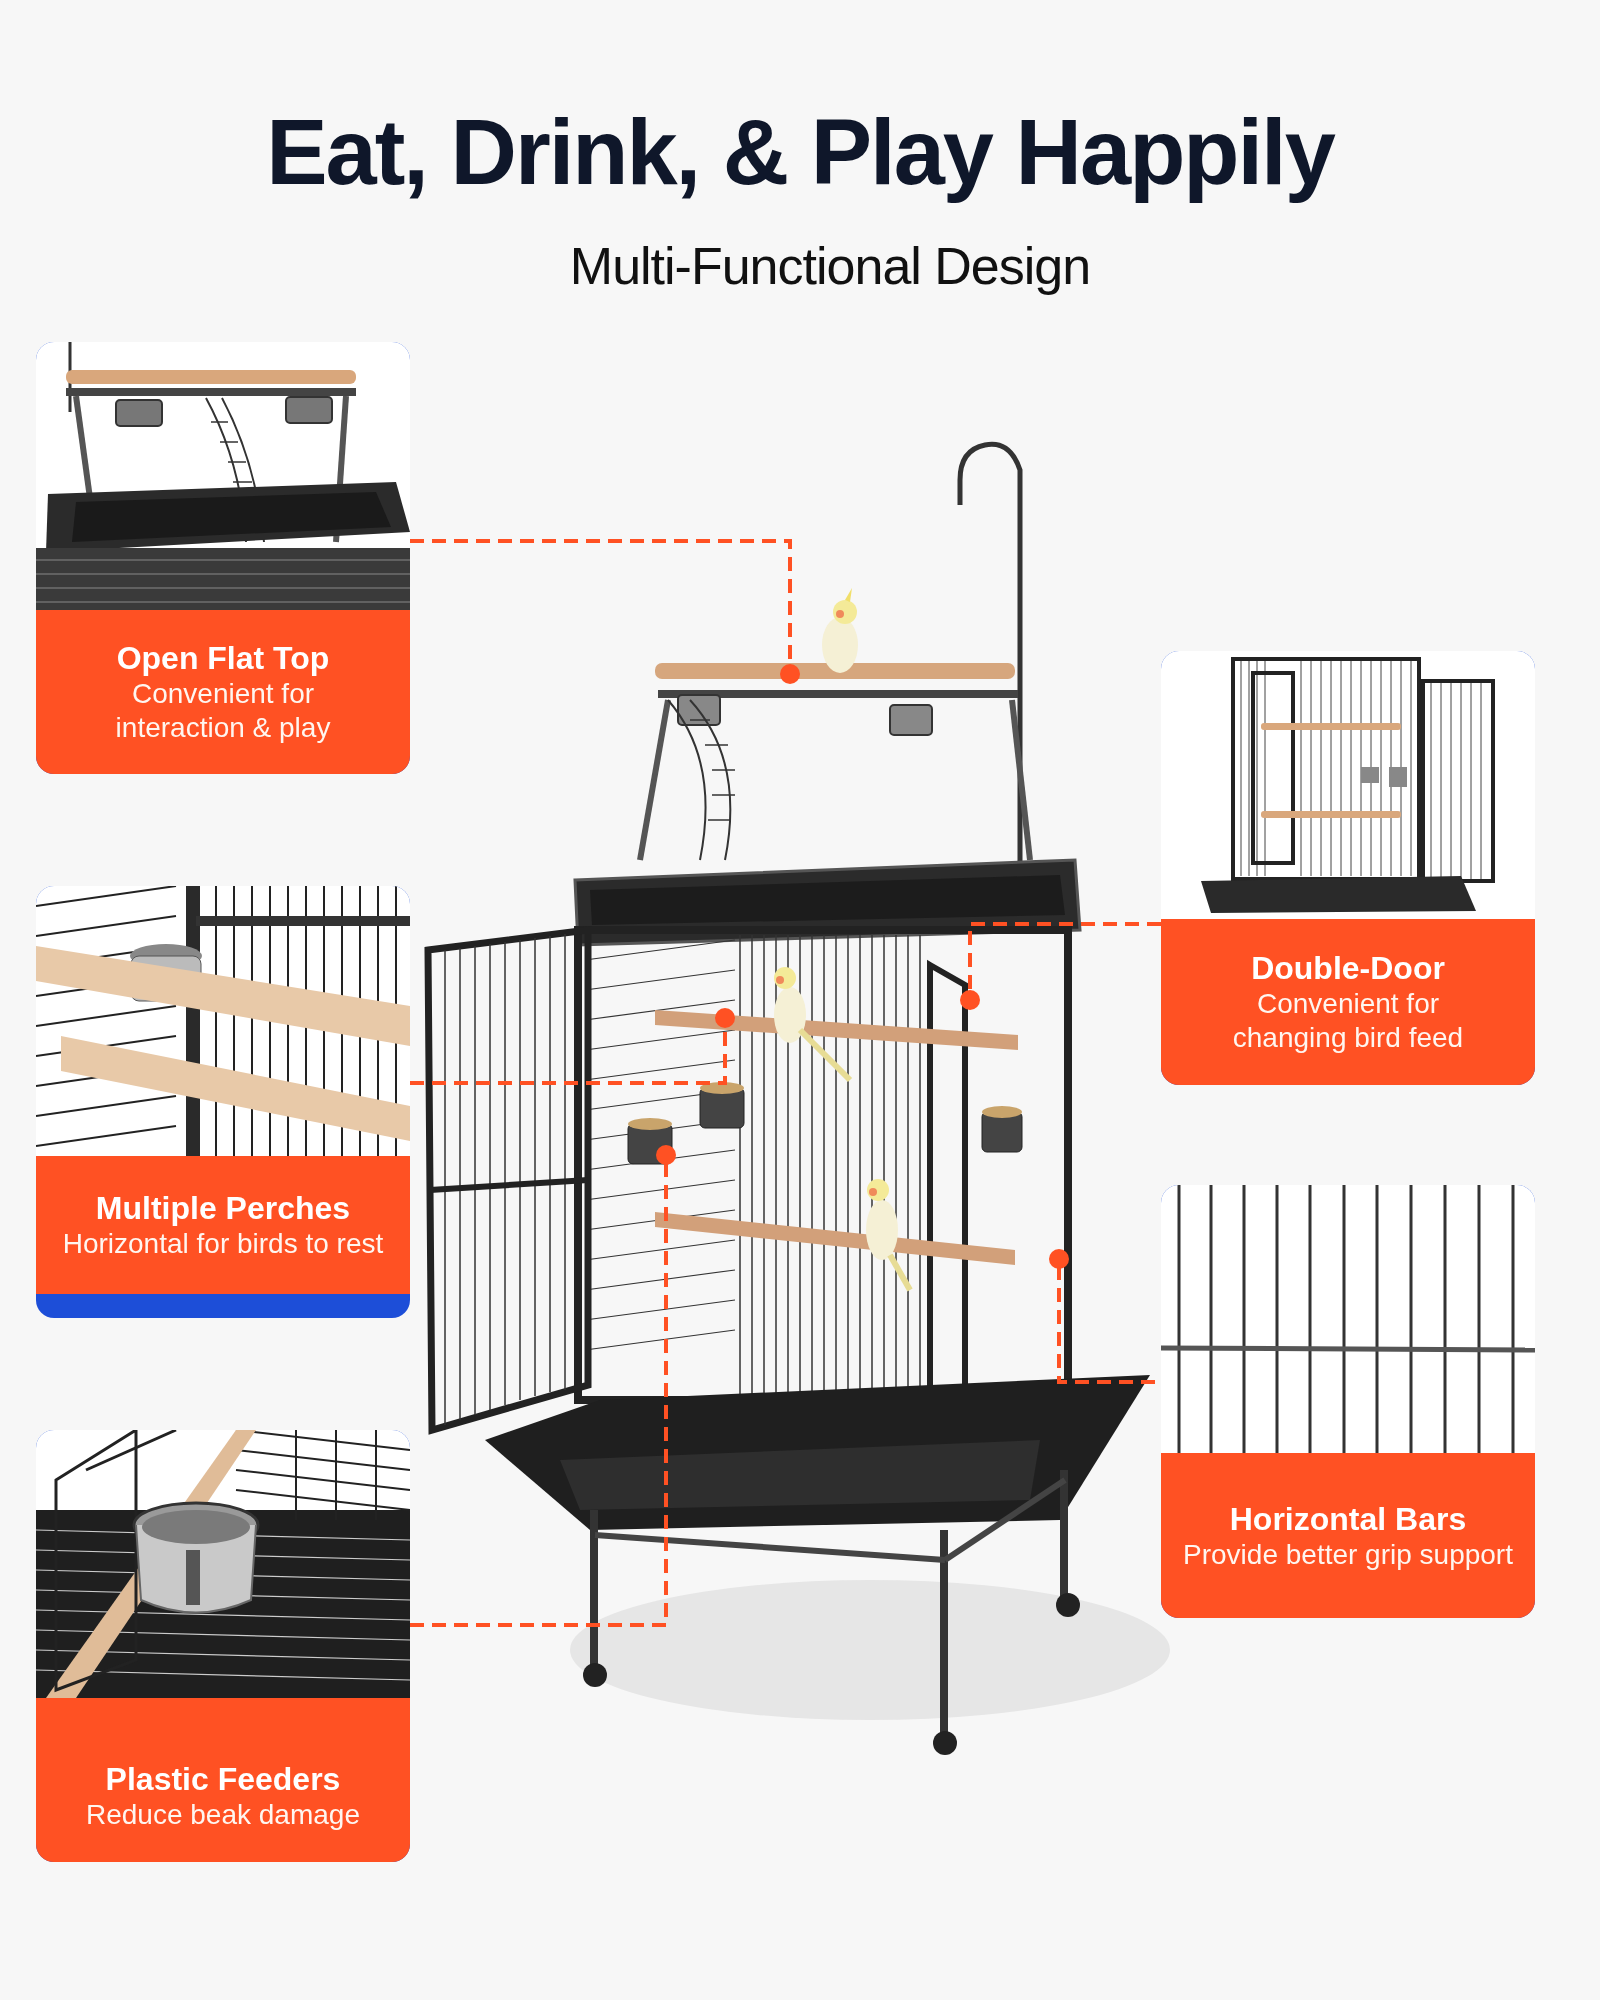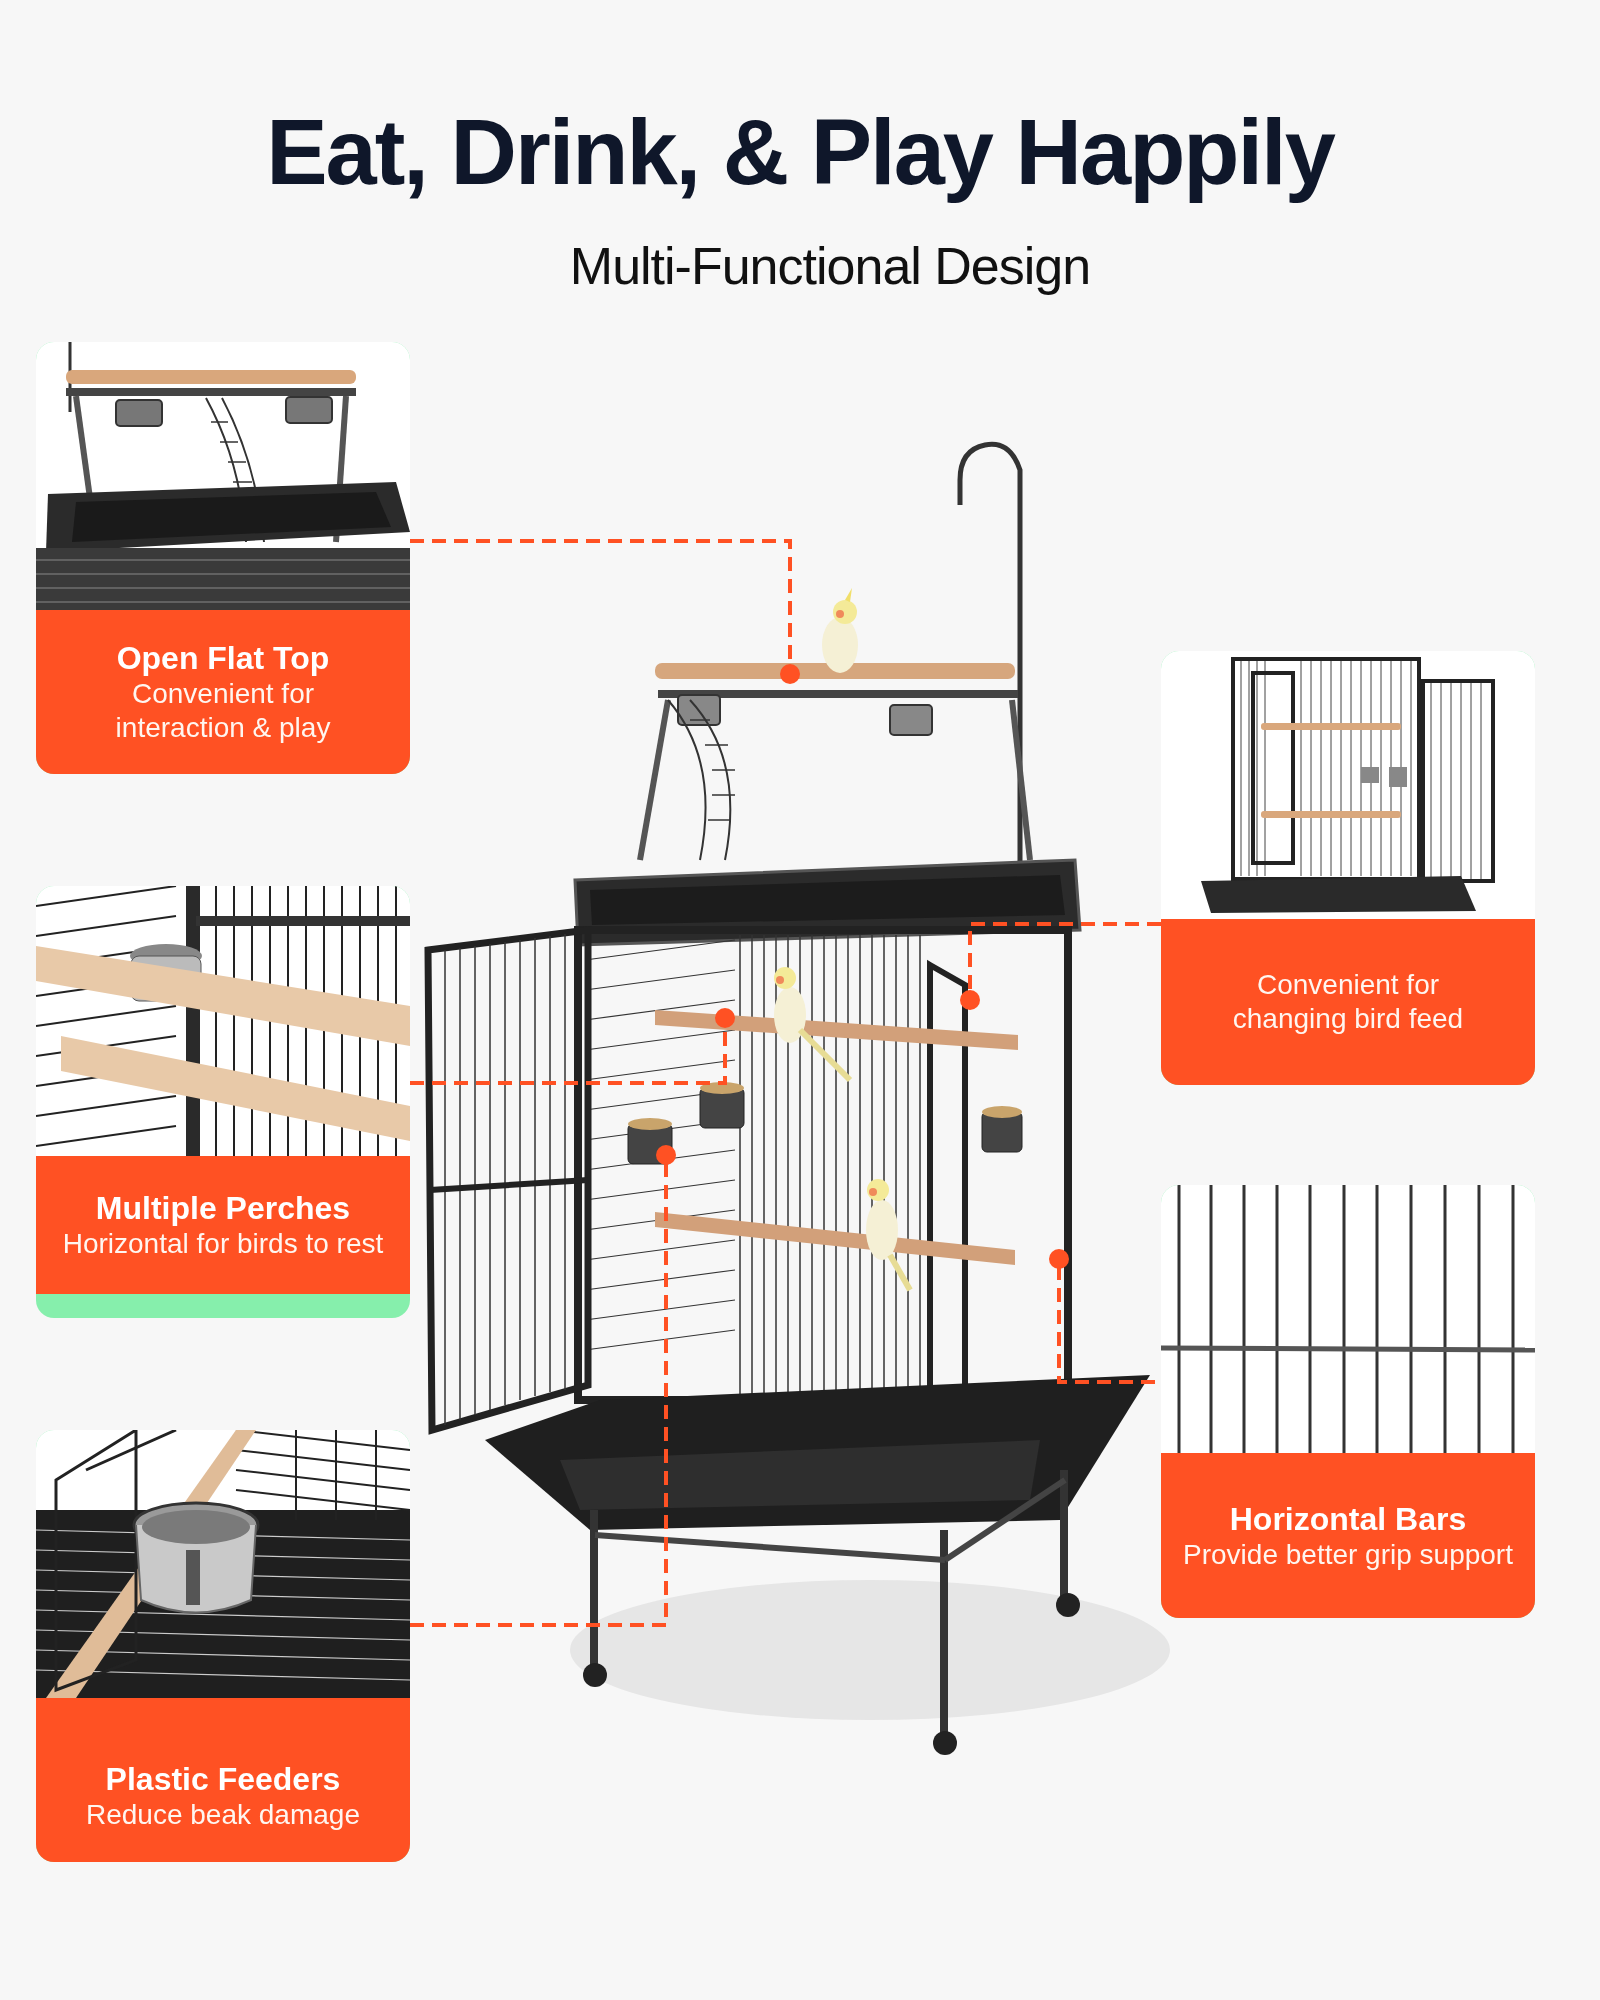--- a/index.html
+++ b/index.html
@@ -13,21 +13,21 @@
   }
   .subtitle {
     position: absolute; left: 0; top: 236px; width: 1600px; text-align: center;
     font-size: 52px; color: #111; letter-spacing: -1px;
     font-family: "Liberation Sans", sans-serif;
     margin-left: 30px;
   }
 
   .card {
     position: absolute; width: 374px; border-radius: 18px; overflow: hidden;
-    background: #86efac;
+    background: #1d4ed8;
   }
   .card .photo { position: absolute; left: 0; top: 0; width: 100%; overflow: hidden; }
   .card .label {
     position: absolute; left: 0; width: 100%; background: #ff5123; color: #fff;
     text-align: center; display: flex; flex-direction: column; justify-content: center;
     padding: 0 8px;
   }
   .card .label .h { font-weight: 700; font-size: 32px; line-height: 38px; }
   .card .label .s { font-size: 28px; line-height: 34px; color: #fff6f0; }
 
@@ -197,20 +197,21 @@
           <line x1="320" y1="32" x2="320" y2="228"></line>
       </g>
       <rect x="100" y="72" width="140" height="7" rx="3" fill="#d9a77c"></rect>
       <rect x="100" y="160" width="140" height="7" rx="3" fill="#d9a77c"></rect>
       <rect x="200" y="116" width="18" height="16" fill="#888"></rect>
       <rect x="228" y="116" width="18" height="20" fill="#888"></rect>
       <polygon points="40,230 300,225 315,260 50,262" fill="#2a2a2a"></polygon>
     </svg>
   </div>
   <div class="label" style="top:268px; height:166px;">
+    <div class="h">Double-Door</div>
     <div class="s">Convenient for</div>
     <div class="s">changing bird feed</div>
   </div>
 </div>
 
 <div class="card" style="left:1161px; top:1185px; height:433px;">
   <div class="photo" style="height:268px;">
     <svg width="374" height="268" viewBox="0 0 374 268">
       <rect width="374" height="268" fill="#fff"></rect>
       <g stroke="#333" stroke-width="3">

